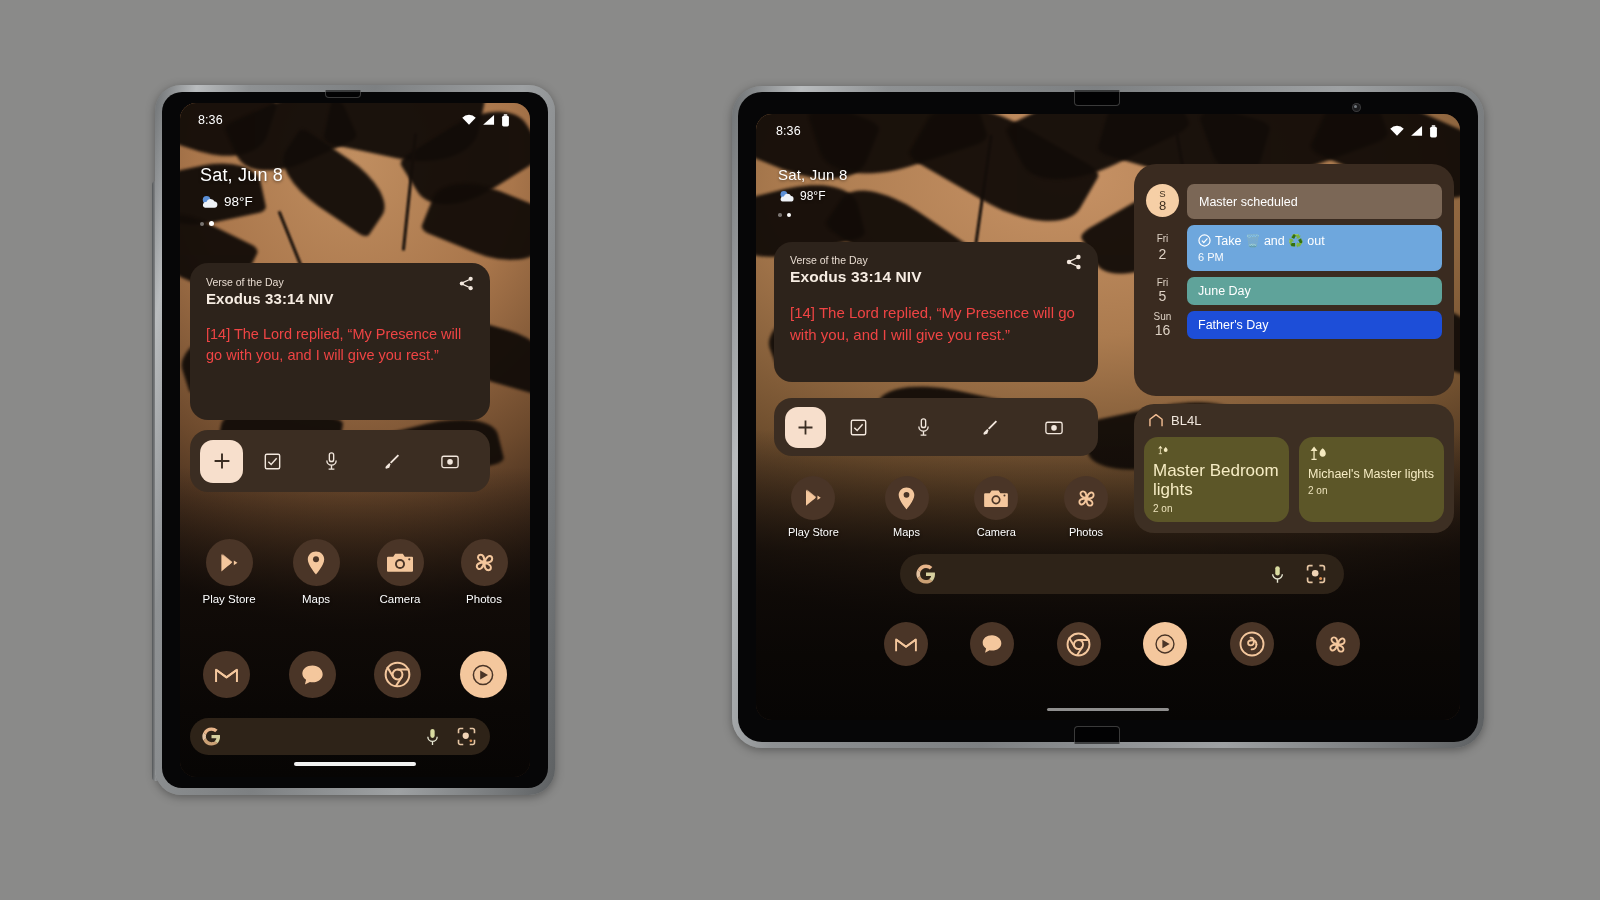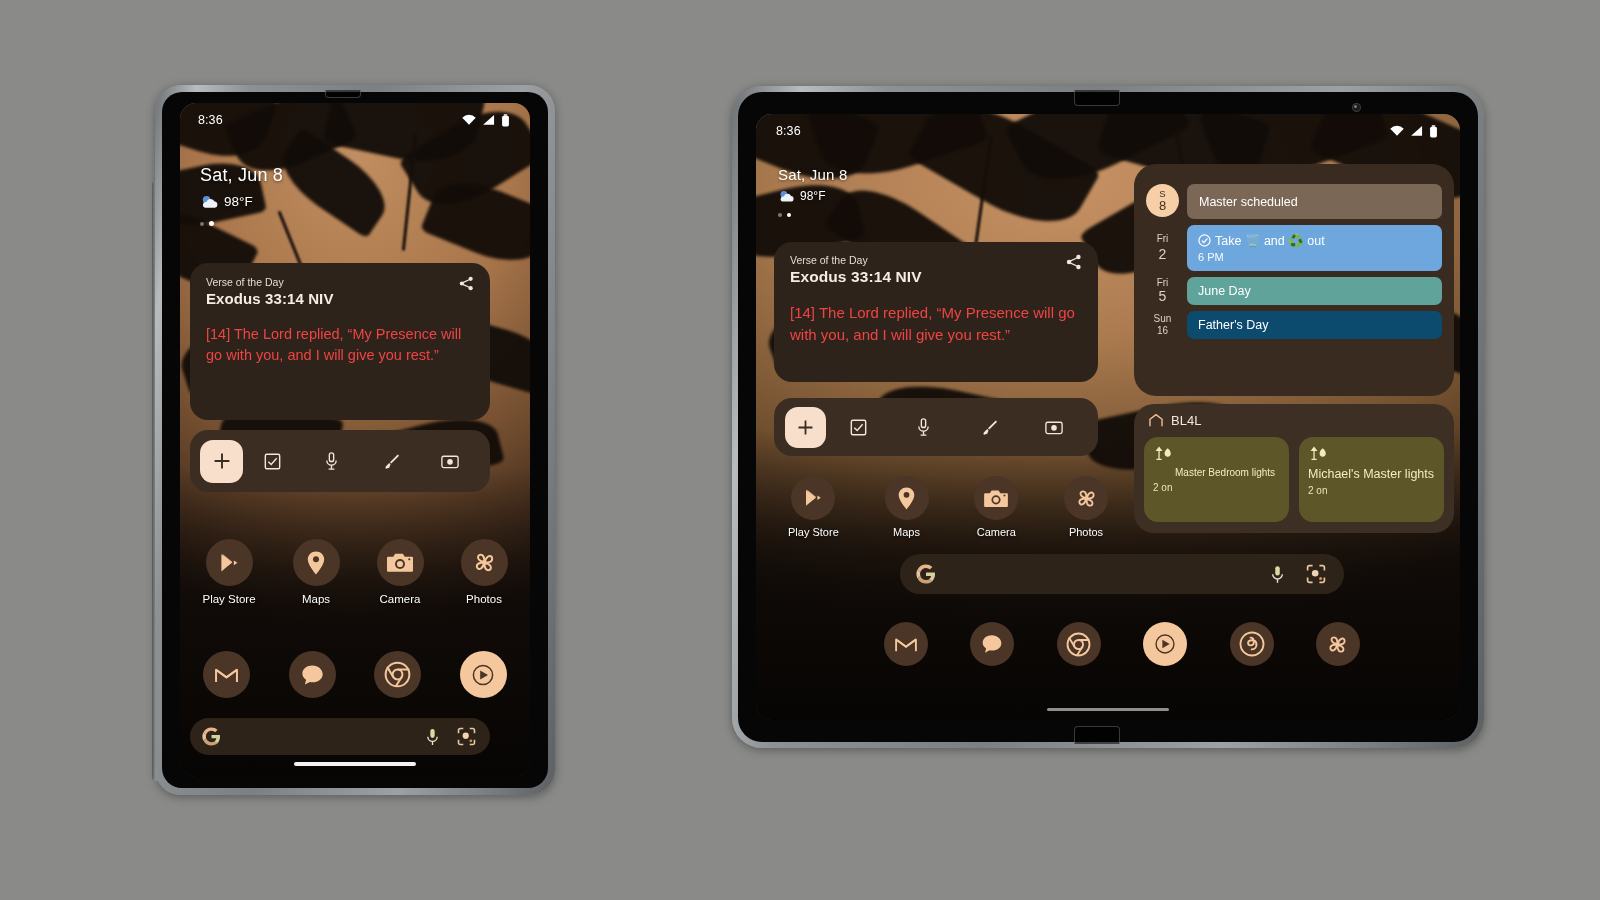--- a/index.html
+++ b/index.html
@@ -628,43 +628,43 @@
             <span class="dnum" style="font-size:14px; margin-top:1px;">5</span>
           </div>
           <div class="calchip" style="background:#5fa39a; padding:0 11px;">
             <span class="ctitle" style="font-size:12.5px;">June Day</span>
           </div>
         </div>
 
         <div class="calrow" style="margin-top:6px; height:28px;">
           <div class="caldate" style="width:33px;margin-right:8px;">
             <span class="dow" style="font-size:10px;">Sun</span>
-            <span class="dnum" style="font-size:10px; margin-top:1px;">16</span>
-          </div>
-          <div class="calchip" style="background:#0c4a6e; padding:8px 11px;">
+            <span class="dnum" style="font-size:14px; margin-top:1px;">16</span>
+          </div>
+          <div class="calchip" style="background:#1d4ed8; padding:8px 11px;">
             <span class="ctitle" style="font-size:12.5px;">Father's Day</span>
           </div>
         </div>
       </div>
 
       <div class="homew" style="left:378px; top:290px; width:320px; height:129px; padding:9px 10px;">
         <div class="homew-head" style="gap:7px; padding-left:4px;">
           <svg width="16" height="15" viewBox="0 0 18 16">
             <path d="M2.2 14.4V6.6L9 1.4l6.8 5.2v7.8" fill="none" stroke="#f2bd93" stroke-width="1.6" stroke-linejoin="round"></path>
           </svg>
           <span class="homew-title" style="font-size:13px;">BL4L</span>
         </div>
         <div class="homew-tiles" style="gap:10px; margin-top:9px;">
           <div class="htile" style="width:145px; height:85px; padding:8px 9px;">
             <svg width="19" height="16" viewBox="0 0 22 18">
               <path d="M3 6.6h8L7 1.4Z" fill="#f4e9bf"></path>
               <path d="M7 6.6v9.8M4 16.4h6" stroke="#f4e9bf" stroke-width="1.5" fill="none"></path>
               <path d="M13.4 9.6c0-2.4 1.8-4.4 3.6-6 1.8 1.6 3.6 3.6 3.6 6a3.6 3.6 0 0 1-7.2 0Z" fill="#f4e9bf"></path>
             </svg>
-            <div class="hname" style="font-size:10px; margin-top:6px;margin-left:22px;">Master Bedroom lights</div>
+            <div class="hname" style="font-size:17px; margin-top:6px;">Master Bedroom lights</div>
             <div class="hsub" style="font-size:10px; margin-top:3px;">2 on</div>
           </div>
           <div class="htile" style="width:145px; height:85px; padding:8px 9px;">
             <svg width="19" height="16" viewBox="0 0 22 18">
               <path d="M3 6.6h8L7 1.4Z" fill="#f4e9bf"></path>
               <path d="M7 6.6v9.8M4 16.4h6" stroke="#f4e9bf" stroke-width="1.5" fill="none"></path>
               <path d="M13.4 9.6c0-2.4 1.8-4.4 3.6-6 1.8 1.6 3.6 3.6 3.6 6a3.6 3.6 0 0 1-7.2 0Z" fill="#f4e9bf"></path>
             </svg>
             <div class="hname" style="font-size:12.5px; margin-top:6px;">Michael's Master lights</div>
             <div class="hsub" style="font-size:10px; margin-top:3px;">2 on</div>

